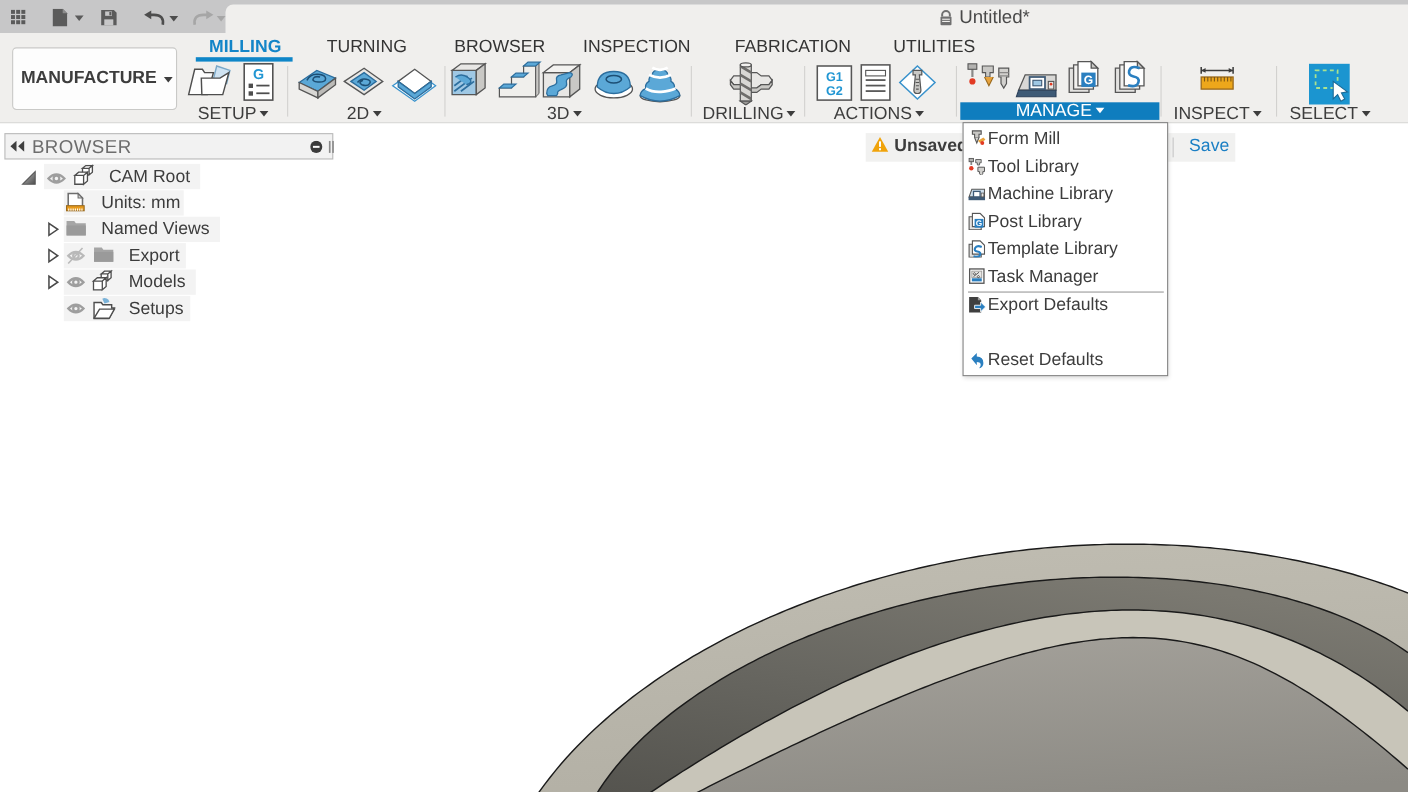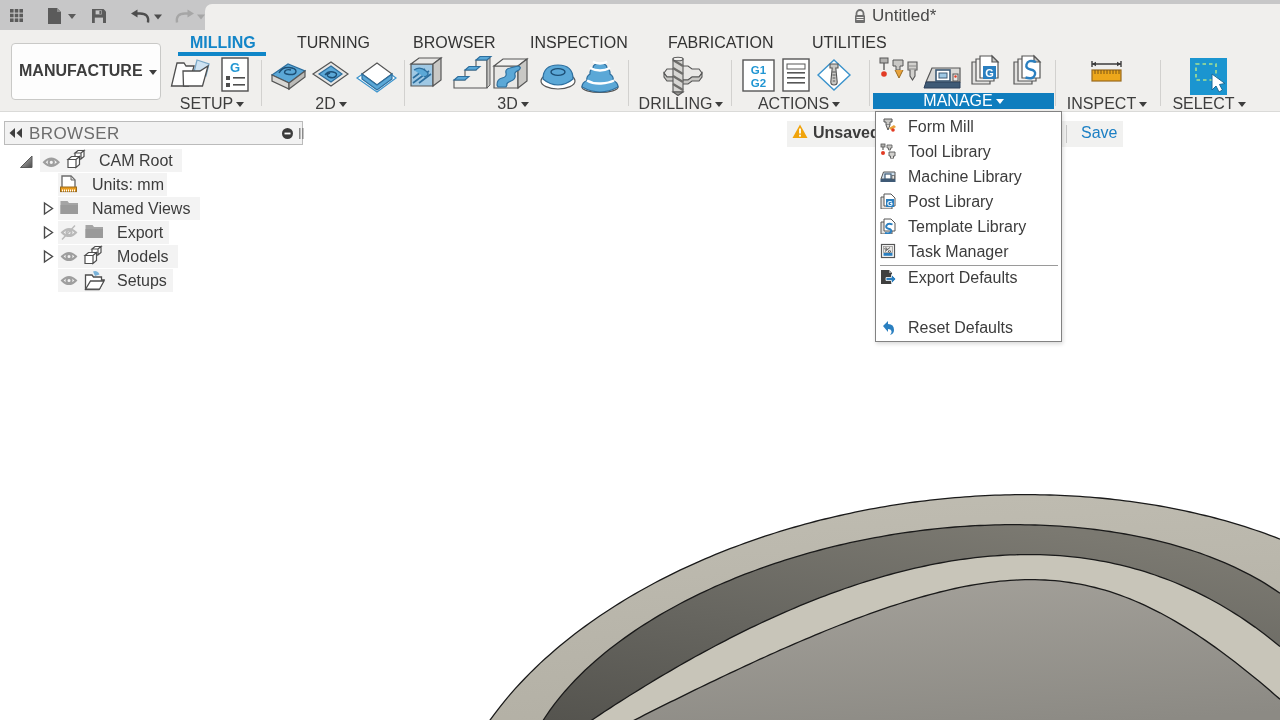--- a/index.html
+++ b/index.html
@@ -10,21 +10,21 @@
   .sep { position:absolute; top:60px; height:46px; width:1px; background:#d2d1cf; }
   .glabel { position:absolute; top:95px; height:17px; font-size:16px; color:#3d3d3d;
     text-align:center; white-space:nowrap; line-height:17px; }
   .caret { display:inline-block; width:0; height:0; border-left:4px solid transparent;
     border-right:4px solid transparent; border-top:5px solid #3d3d3d; margin-left:3px;
     vertical-align:middle; }
   .rtab { position:absolute; top:34px; font-size:16px; color:#333; white-space:nowrap; }
   .mi { position:absolute; left:0; width:100%; height:25px; line-height:25px;
     font-size:16px; color:#3c3c3c; }
   .mi svg { position:absolute; left:4px; top:4px; }
-  .mi span { position:absolute; left:32px; top:0;text-align:center; }
+  .mi span { position:absolute; left:22px; top:0;text-align:center; }
   .trow { position:absolute; height:23px; background:#f3f3f3; }
   .tlabel { position:absolute; font-size:16px; color:#3c3c3c; line-height:23px; }
 </style>
 </head>
 <body>
 <div id="stage">
 
   <svg class="abs" style="left:0;top:112px" width="1280" height="608" viewBox="0 112 1280 608">
     <defs>
       <linearGradient id="inner" x1="0" y1="0" x2="0.35" y2="1">

